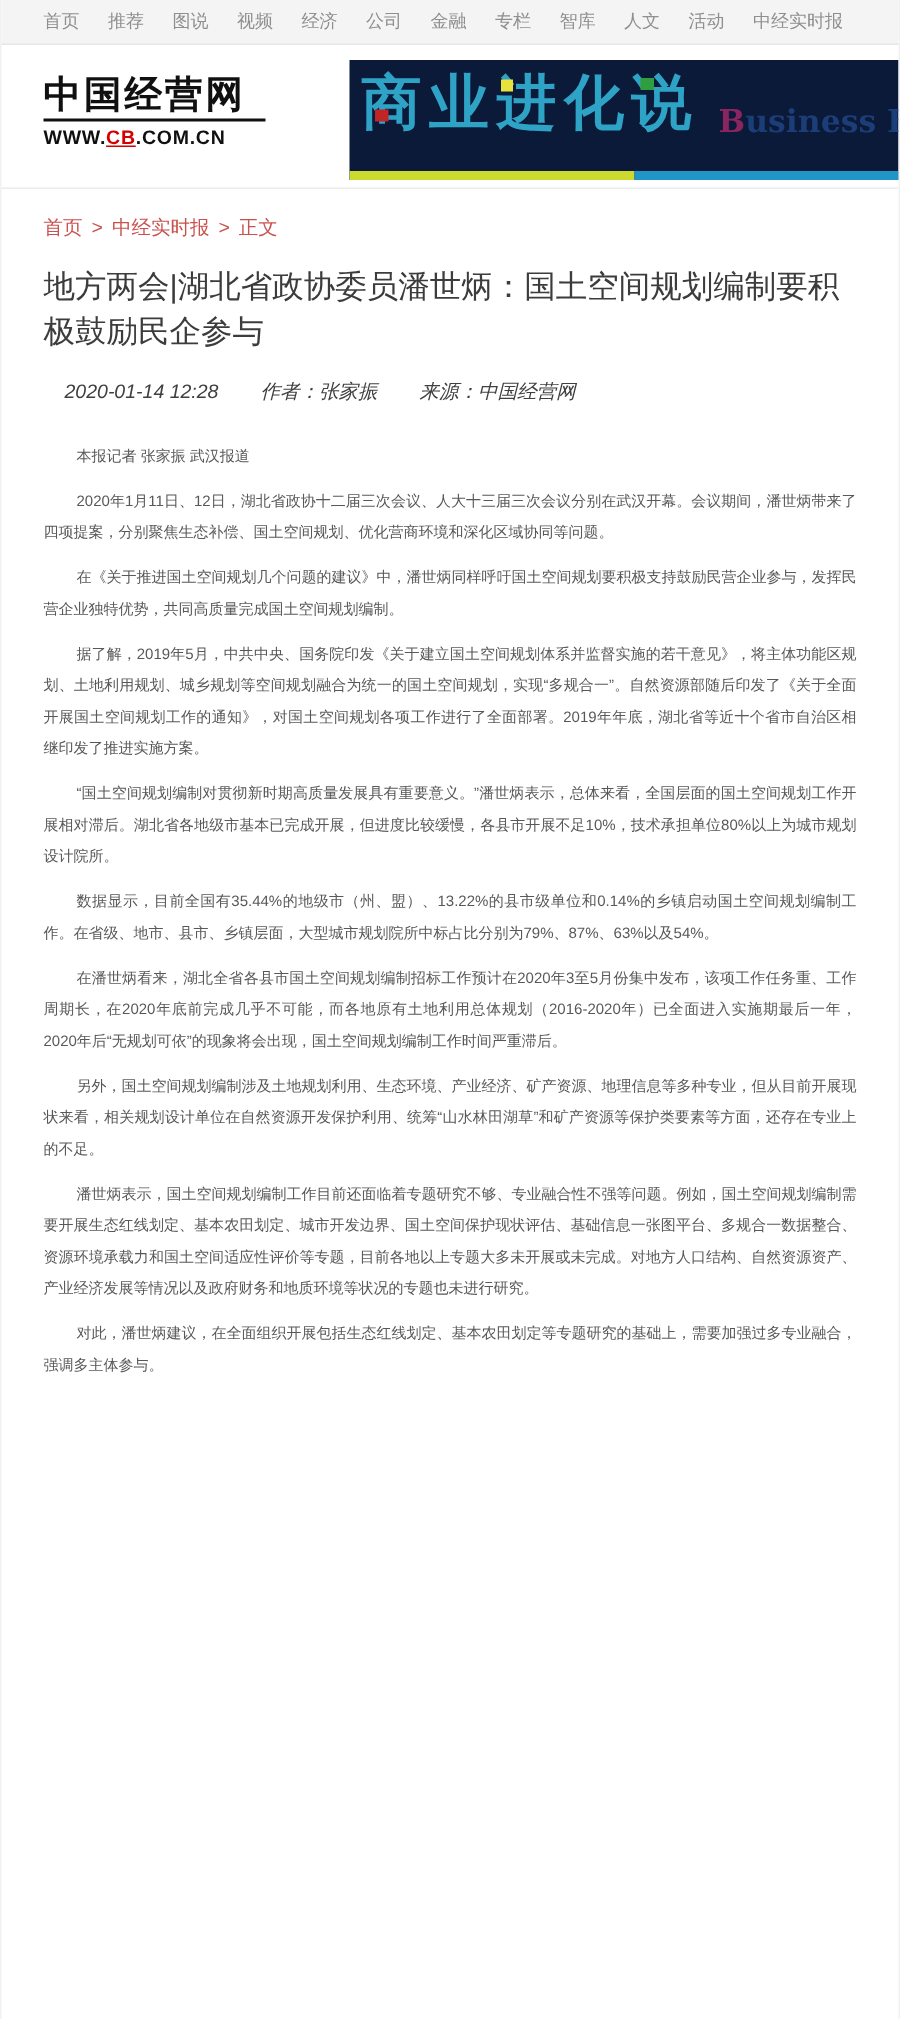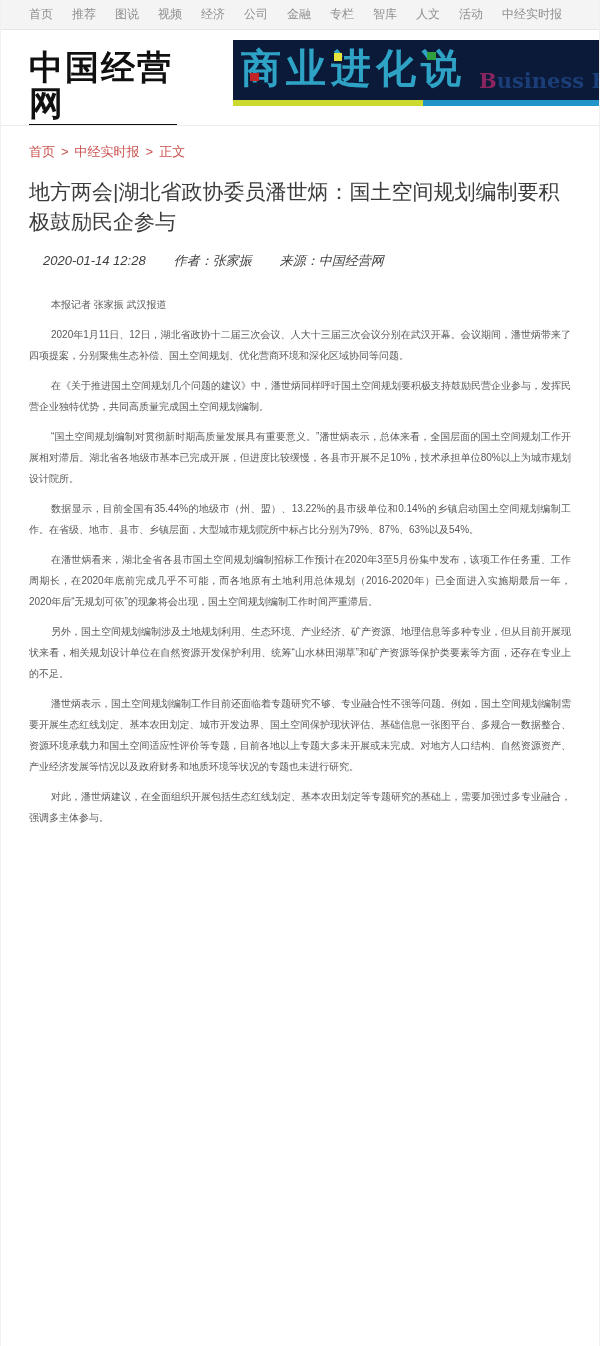--- a/index.html
+++ b/index.html
@@ -10,25 +10,25 @@
   
   .topnav { background:#f4f4f4; border-bottom:1px solid #e6e6e6; height:30px;
             display:flex; align-items:center; padding:0 28px; box-sizing:border-box; }
   .topnav ul { list-style:none; margin:0; padding:0; display:flex; gap:19px; }
   .nav-item { font-size:12px; color:#8f8f8f; cursor:pointer; white-space:nowrap; }
 
   
   .header { display:flex; align-items:flex-start; padding:9px 0 8px 28px; height:78px; overflow:hidden; }
   .logo { width:150px; flex:none; padding-top:11px; cursor:pointer; }
   .logo-cn { font-family:"DejaVu Serif","Liberation Serif",serif; font-weight:bold;
-             font-size:34px; color:#101010; letter-spacing:2px; line-height:1.05; }
+             font-size:25px; color:#101010; letter-spacing:2px; line-height:1.05; }
   .logo-rule { height:2px; background:#101010; margin:3px 0 3px; width:148px; }
   .logo-url { font-size:13px; font-weight:bold; color:#101010; letter-spacing:.5px; }
   .logo-url .cb { color:#d40000;text-decoration:underline; }
-  .banner { flex:1; margin-left:54px; margin-top:1px; background:#0b1a38; height:66px;
+  .banner { flex:1; margin-left:54px; margin-top:1px; background:#0b1a38; height:80px;
             position:relative; overflow:hidden; cursor:pointer; }
   .banner-cn { position:absolute; left:8px; top:1px; font-size:40px; font-weight:bold;
                color:#2fa3c6; letter-spacing:5px; white-space:nowrap; }
   .banner-en { position:absolute; left:246px; top:28px; font-size:21px; font-weight:bold;
                color:#1c3e78; font-family:"DejaVu Serif","Liberation Serif",serif; white-space:nowrap; }
   .banner-en::first-letter { color:#8b2560; }
   .strip { position:absolute; left:0; right:0; bottom:0; height:6px; display:flex; }
   .strip-yellow { width:52%; background:#ccd92e; }
   .strip-blue { width:48%; background:#2095c8; }
   .dot { position:absolute; }
@@ -105,20 +105,21 @@
 
   <div class="meta">
     <span>2020-01-14 12:28</span><span>作者：张家振</span><span>来源：中国经营网</span>
   </div>
 
   <article class="body">
 
   <p class="para">本报记者 张家振 武汉报道</p>
       <p class="para">2020年1月11日、12日，湖北省政协十二届三次会议、人大十三届三次会议分别在武汉开幕。会议期间，潘世炳带来了四项提案，分别聚焦生态补偿、国土空间规划、优化营商环境和深化区域协同等问题。</p>
       <p class="para">在《关于推进国土空间规划几个问题的建议》中，潘世炳同样呼吁国土空间规划要积极支持鼓励民营企业参与，发挥民营企业独特优势，共同高质量完成国土空间规划编制。</p>
+      <p class="para">据了解，2019年5月，中共中央、国务院印发《关于建立国土空间规划体系并监督实施的若干意见》，将主体功能区规划、土地利用规划、城乡规划等空间规划融合为统一的国土空间规划，实现“多规合一”。自然资源部随后印发了《关于全面开展国土空间规划工作的通知》，对国土空间规划各项工作进行了全面部署。2019年年底，湖北省等近十个省市自治区相继印发了推进实施方案。</p>
       <p class="para">“国土空间规划编制对贯彻新时期高质量发展具有重要意义。”潘世炳表示，总体来看，全国层面的国土空间规划工作开展相对滞后。湖北省各地级市基本已完成开展，但进度比较缓慢，各县市开展不足10%，技术承担单位80%以上为城市规划设计院所。</p>
       <p class="para">数据显示，目前全国有35.44%的地级市（州、盟）、13.22%的县市级单位和0.14%的乡镇启动国土空间规划编制工作。在省级、地市、县市、乡镇层面，大型城市规划院所中标占比分别为79%、87%、63%以及54%。</p>
       <p class="para">在潘世炳看来，湖北全省各县市国土空间规划编制招标工作预计在2020年3至5月份集中发布，该项工作任务重、工作周期长，在2020年底前完成几乎不可能，而各地原有土地利用总体规划（2016-2020年）已全面进入实施期最后一年，2020年后“无规划可依”的现象将会出现，国土空间规划编制工作时间严重滞后。</p>
       <p class="para">另外，国土空间规划编制涉及土地规划利用、生态环境、产业经济、矿产资源、地理信息等多种专业，但从目前开展现状来看，相关规划设计单位在自然资源开发保护利用、统筹“山水林田湖草”和矿产资源等保护类要素等方面，还存在专业上的不足。</p>
       <p class="para">潘世炳表示，国土空间规划编制工作目前还面临着专题研究不够、专业融合性不强等问题。例如，国土空间规划编制需要开展生态红线划定、基本农田划定、城市开发边界、国土空间保护现状评估、基础信息一张图平台、多规合一数据整合、资源环境承载力和国土空间适应性评价等专题，目前各地以上专题大多未开展或未完成。对地方人口结构、自然资源资产、产业经济发展等情况以及政府财务和地质环境等状况的专题也未进行研究。</p>
       <p class="para">对此，潘世炳建议，在全面组织开展包括生态红线划定、基本农田划定等专题研究的基础上，需要加强过多专业融合，强调多主体参与。</p>
     </article>
 
 </div>
 

